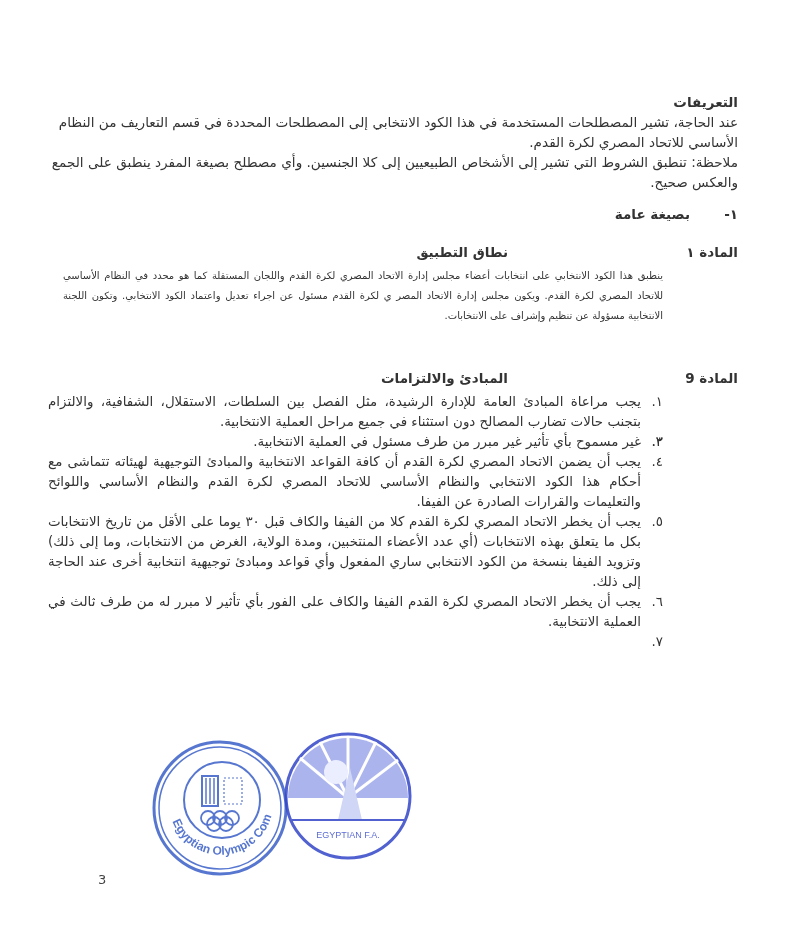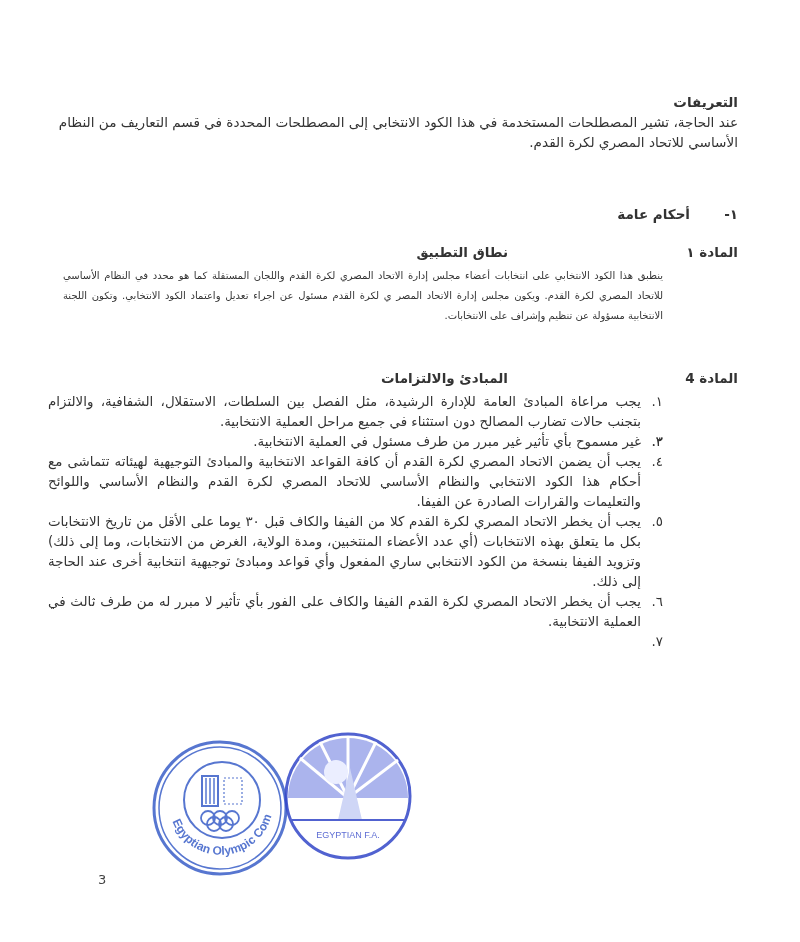--- a/index.html
+++ b/index.html
@@ -40,38 +40,39 @@
   .stamp-fa { left: 280px; top: 728px; width: 136px; height: 136px; }
 </style>
 </head>
 <body>
 
 <div class="page">
 
   <div class="t rtl bold defs-title">التعريفات</div>
   <div class="t rtl defs-text">
     <div>عند الحاجة، تشير المصطلحات المستخدمة في هذا الكود الانتخابي إلى المصطلحات المحددة في قسم التعاريف من النظام الأساسي للاتحاد المصري لكرة القدم.</div>
+    <div>ملاحظة: تنطبق الشروط التي تشير إلى الأشخاص الطبيعيين إلى كلا الجنسين. وأي مصطلح بصيغة المفرد ينطبق على الجمع والعكس صحيح.</div>
   </div>
 
   <div class="t rtl bold section-title" style="right:0;width:800px;">
     <span class="section-num">١-</span>
-    <span class="section-label">أحكام عامة</span>
+    <span class="section-label">بصيغة عامة</span>
   </div>
 
   <div class="article rtl art1">
     <div class="article-head">
       <span class="article-label">المادة ١</span>
       <span class="article-title">نطاق التطبيق</span>
     </div>
     <div class="article-body">ينطبق هذا الكود الانتخابي على انتخابات أعضاء مجلس إدارة الاتحاد المصري لكرة القدم واللجان المستقلة كما هو محدد في النظام الأساسي للاتحاد المصري لكرة القدم. ويكون مجلس إدارة الاتحاد المصر ي لكرة القدم مسئول عن اجراء تعديل واعتماد الكود الانتخابي. وتكون اللجنة الانتخابية مسؤولة عن تنظيم وإشراف على الانتخابات.</div>
   </div>
 
   <div class="article rtl art2">
     <div class="article-head">
-      <span class="article-label">المادة 4</span>
+      <span class="article-label">المادة 9</span>
       <span class="article-title">المبادئ والالتزامات</span>
     </div>
     <ol class="items">
       <li><span class="num">١.</span><span>يجب مراعاة المبادئ العامة للإدارة الرشيدة، مثل الفصل بين السلطات، الاستقلال، الشفافية، والالتزام بتجنب حالات تضارب المصالح دون استثناء في جميع مراحل العملية الانتخابية.</span></li>
       <li><span class="num">٢.</span></li>
       <li><span class="num">٣.</span><span>غير مسموح بأي تأثير غير مبرر من طرف مسئول في العملية الانتخابية.</span></li>
       <li><span class="num">٤.</span><span>يجب أن يضمن الاتحاد المصري لكرة القدم أن كافة القواعد الانتخابية والمبادئ التوجيهية لهيئاته تتماشى مع أحكام هذا الكود الانتخابي والنظام الأساسي للاتحاد المصري لكرة القدم والنظام الأساسي واللوائح والتعليمات والقرارات الصادرة عن الفيفا.</span></li>
       <li><span class="num">٥.</span><span>يجب أن يخطر الاتحاد المصري لكرة القدم كلا من الفيفا والكاف قبل ٣٠ يوما على الأقل من تاريخ الانتخابات بكل ما يتعلق بهذه الانتخابات (أي عدد الأعضاء المنتخبين، ومدة الولاية، الغرض من الانتخابات، وما إلى ذلك) وتزويد الفيفا بنسخة من الكود الانتخابي ساري المفعول وأي قواعد ومبادئ توجيهية انتخابية أخرى عند الحاجة إلى ذلك.</span></li>
       <li><span class="num">٦.</span><span>يجب أن يخطر الاتحاد المصري لكرة القدم الفيفا والكاف على الفور بأي تأثير لا مبرر له من طرف ثالث في العملية الانتخابية.</span></li>
       <li><span class="num">٧.</span></li>

